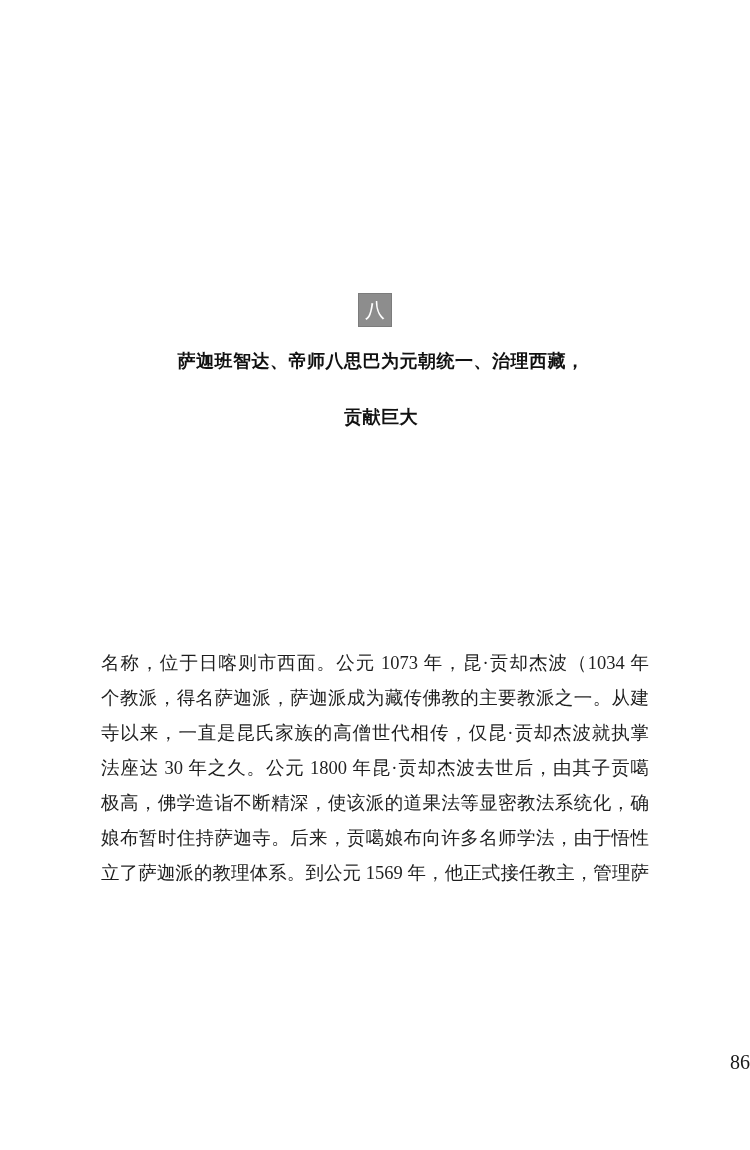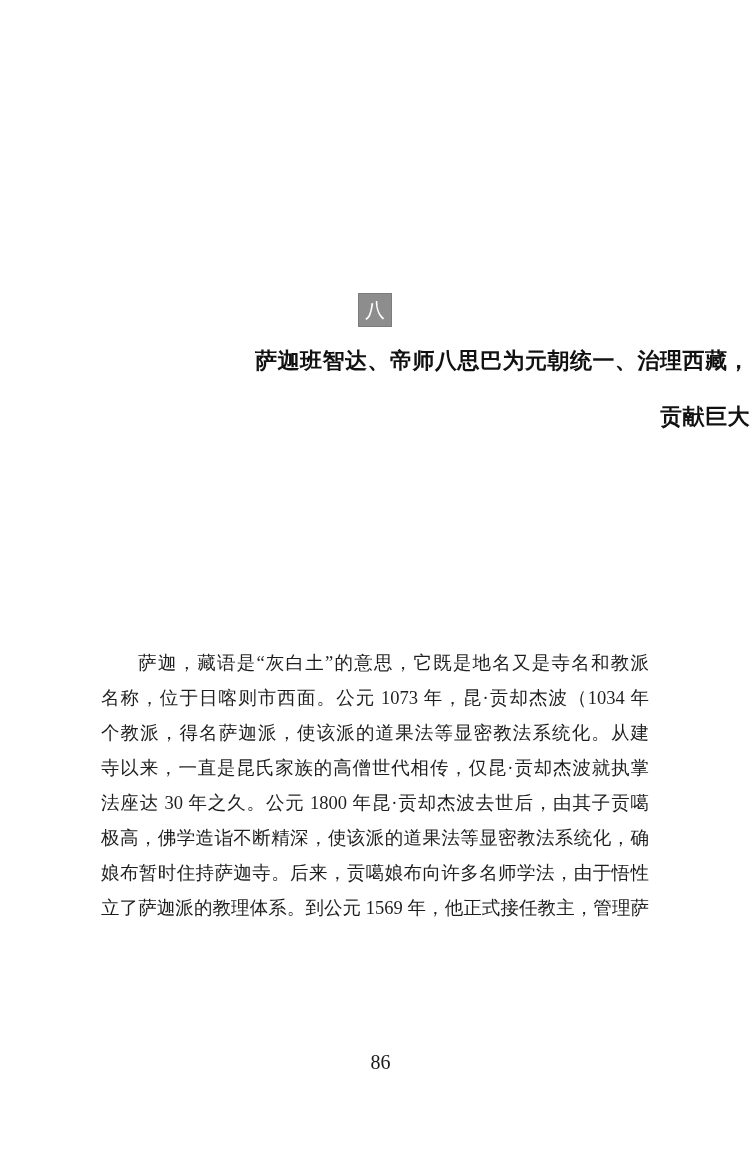--- a/index.html
+++ b/index.html
@@ -35,22 +35,22 @@
     font-size: 20px;
     line-height: 1;
     font-family: "Liberation Sans", "DejaVu Sans", sans-serif;
   }
   .chapter-title {
     position: absolute;
     top: 333px;
     left: 12px;
     right: 0;
     margin: 0;
-    text-align: right;
-    font-size: 22px;
+    text-align: center;
+    font-size: 18px;
     font-weight: bold;
     line-height: 56px;
     color: #111111;
     letter-spacing: 0.5px;
   }
   .chapter-title .title-line {
     display: block;
   }
   .body-block {
     position: absolute;
@@ -66,44 +66,43 @@
     text-align-last: justify;
   }
   .body-line.indent {
     padding-left: 37px;
   }
   .page-number {
     position: absolute;
     top: 1051px;
     left: 0;
     right: 0;
-    text-align: center;
+    text-align: right;
     font-size: 20px;
     color: #1a1a1a;
     padding-left: 11px;
   }
 </style>
 </head>
 <body>
 
 <div class="page">
 
   <div class="section-box">
     <span>八</span>
   </div>
 
   <h1 class="chapter-title">
     <span class="title-line">萨迦班智达、帝师八思巴为元朝统一、治理西藏，</span>
     <span class="title-line">贡献巨大</span>
   </h1>
 
   <div class="body-block">
-    <div class="body-line indent">萨迦，藏语是“灰白土”的意思，它既是地名又是寺名和教派</div>
     <div class="body-line">名称，位于日喀则市西面。公元 1073 年，昆·贡却杰波（1034 年</div>
-    <div class="body-line">个教派，得名萨迦派，使该派的道果法等显密教法系统化。从建</div>
+    <div class="body-line">个教派，得名萨迦派，萨迦派成为藏传佛教的主要教派之一。从建</div>
     <div class="body-line">寺以来，一直是昆氏家族的高僧世代相传，仅昆·贡却杰波就执掌</div>
     <div class="body-line">法座达 30 年之久。公元 1800 年昆·贡却杰波去世后，由其子贡噶</div>
     <div class="body-line">极高，佛学造诣不断精深，使该派的道果法等显密教法系统化，确</div>
     <div class="body-line">娘布暂时住持萨迦寺。后来，贡噶娘布向许多名师学法，由于悟性</div>
     <div class="body-line">立了萨迦派的教理体系。到公元 1569 年，他正式接任教主，管理萨</div>
   </div>
 
   <div class="page-number">86</div>
 
 </div>

